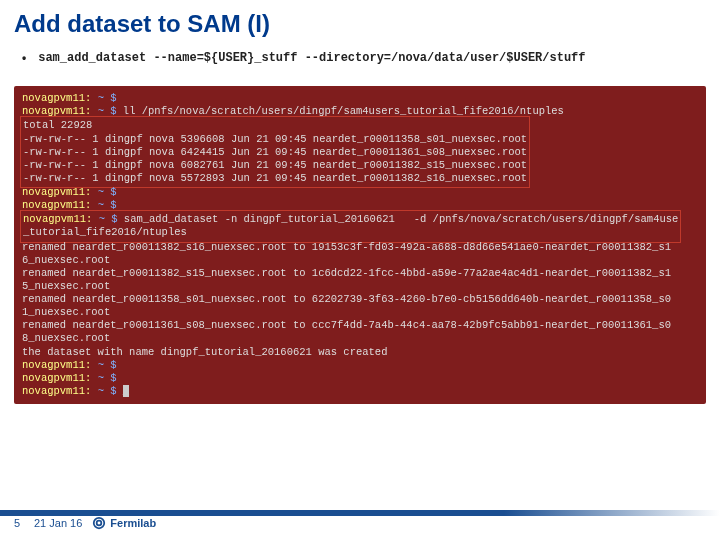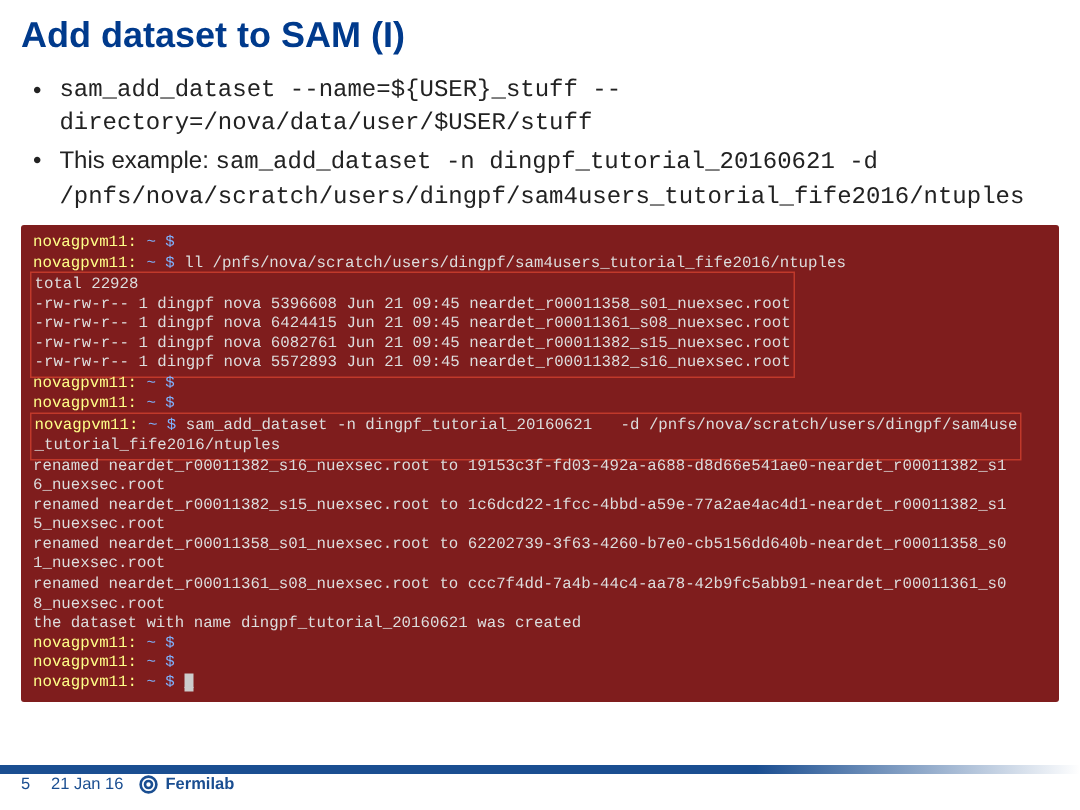--- a/index.html
+++ b/index.html
@@ -1,19 +1,19 @@
 <!DOCTYPE html>
 <html><head>
 <meta charset="utf-8">
 <style>
   * { box-sizing: border-box; margin: 0; padding: 0; }
   html, body { width: 720px; height: 540px; background: #fff; font-family: Arial, Helvetica, sans-serif; color: #222; }
   .slide { width: 720px; height: 540px; position: relative; padding: 10px 14px 0 14px; }
   .title { color: #003a8c; font-weight: bold; font-size: 24px; margin-bottom: 12px; }
-  .bullets { font-size: 16px; line-height: 1.35; margin-left: 4px; margin-bottom: 8px; }
+  .bullets { font-size: 12px; line-height: 1.35; margin-left: 4px; margin-bottom: 20px; font-weight: bold; }
   .bullets li { list-style: none; display: flex; margin-bottom: 4px; }
   .bullets li::before { content: "•"; margin: 0 12px 0 4px; }
   .mono { font-family: Consolas, "Courier New", monospace; }
   .terminal { background: #7f1d1d; color: #ddd; font-family: Consolas, "Courier New", monospace; font-size: 10.5px; line-height: 1.25; padding: 6px 8px; white-space: pre; overflow: hidden; border-radius: 2px; }
   .prompt-host { color: #ff8; }
   .prompt-path { color: #7fb3ff; }
   .red-box { border: 1.5px solid #c0392b; padding: 2px 2px; margin: -2px -2px; display: inline-block; }
   .footer { position: absolute; left: 0; right: 0; bottom: 6px; height: 22px; display: flex; align-items: center; font-size: 11px; color: #1a4e91; }
   .footer-bar { position: absolute; left: 0; right: 0; bottom: 24px; height: 6px; background: linear-gradient(to right, #1a4e91 0%, #1a4e91 70%, rgba(26,78,145,0) 100%); }
   .footer .page { width: 34px; text-align: center; }
@@ -23,25 +23,20 @@
 </style>
 </head>
 <body>
 
 <div class="slide">
   <div class="title">Add dataset to SAM (I)</div>
 
   <ul class="bullets">
     <li>
       <span class="mono">sam_add_dataset --name=${USER}_stuff --directory=/nova/data/user/$USER/stuff</span>
-    </li>
-    <li>
-      <span>
-        <span>This example: </span><span class="mono">sam_add_dataset -n dingpf_tutorial_20160621  -d /pnfs/nova/scratch/users/dingpf/sam4users_tutorial_fife2016/ntuples</span>
-      </span>
     </li>
   </ul>
 
   <div class="terminal"><span class="prompt-host">novagpvm11:</span> <span class="prompt-path">~ $</span>
 <span class="prompt-host">novagpvm11:</span> <span class="prompt-path">~ $</span> <span>ll /pnfs/nova/scratch/users/dingpf/sam4users_tutorial_fife2016/ntuples</span>
 <span class="red-box"><span>total 22928</span>
 <span>-rw-rw-r-- 1 dingpf nova 5396608 Jun 21 09:45 neardet_r00011358_s01_nuexsec.root</span>
 <span>-rw-rw-r-- 1 dingpf nova 6424415 Jun 21 09:45 neardet_r00011361_s08_nuexsec.root</span>
 <span>-rw-rw-r-- 1 dingpf nova 6082761 Jun 21 09:45 neardet_r00011382_s15_nuexsec.root</span>
 <span>-rw-rw-r-- 1 dingpf nova 5572893 Jun 21 09:45 neardet_r00011382_s16_nuexsec.root</span></span>

